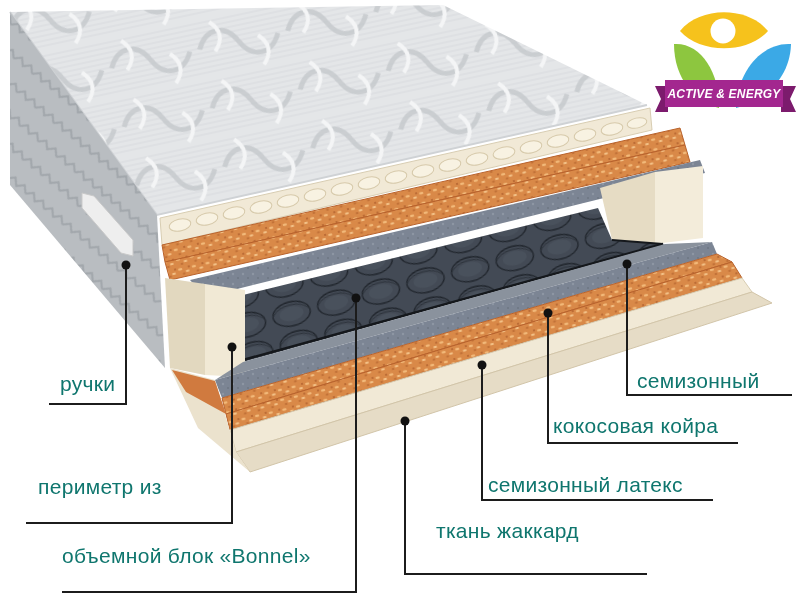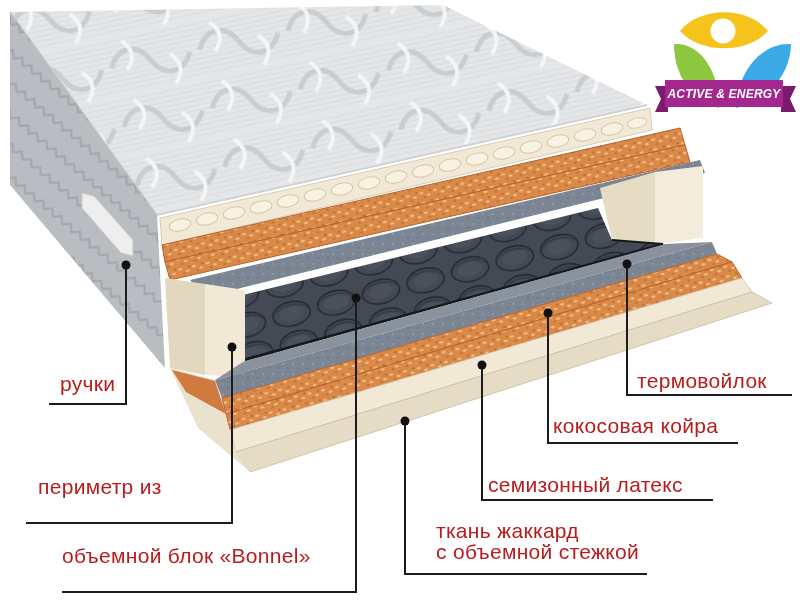--- a/index.html
+++ b/index.html
@@ -3,21 +3,21 @@
 <meta charset="utf-8">
 <style>
   html, body { margin: 0; padding: 0; background: #ffffff; }
   body { width: 800px; height: 600px; position: relative; overflow: hidden; }
   #scene { position: absolute; left: 0; top: 0; width: 800px; height: 600px; }
   .label {
     position: absolute;
     font-family: "Liberation Sans", sans-serif;
     font-size: 21px;
     line-height: 21px;
-    color: #b91c1c;
+    color: #0f766e;
     letter-spacing: 0.3px;
     white-space: nowrap;
   }
   .label span { display: block; }
   .badge-text {
     font-family: "Liberation Sans", sans-serif;
     font-weight: bold;
     font-style: italic;
     font-size: 12px;
     fill: #ffffff;
@@ -152,23 +152,22 @@
   <span>ручки</span>
 </div>
 <div class="label" style="left:38px; top:476px;">
   <span>периметр из</span>
 </div>
 <div class="label" style="left:62px; top:545px;">
   <span>объемной блок «Bonnel»</span>
 </div>
 <div class="label" style="left:413px; top:520px;margin-left:23px;">
   <span>ткань жаккард</span>
-  <span>с объемной стежкой</span>
 </div>
 <div class="label" style="left:488px; top:474px;">
   <span>семизонный латекс</span>
 </div>
 <div class="label" style="left:553px; top:415px;">
   <span>кокосовая койра</span>
 </div>
 <div class="label" style="left:637px; top:370px;">
-  <span>термовойлок</span>
+  <span>семизонный</span>
 </div>
 
 </body></html>

